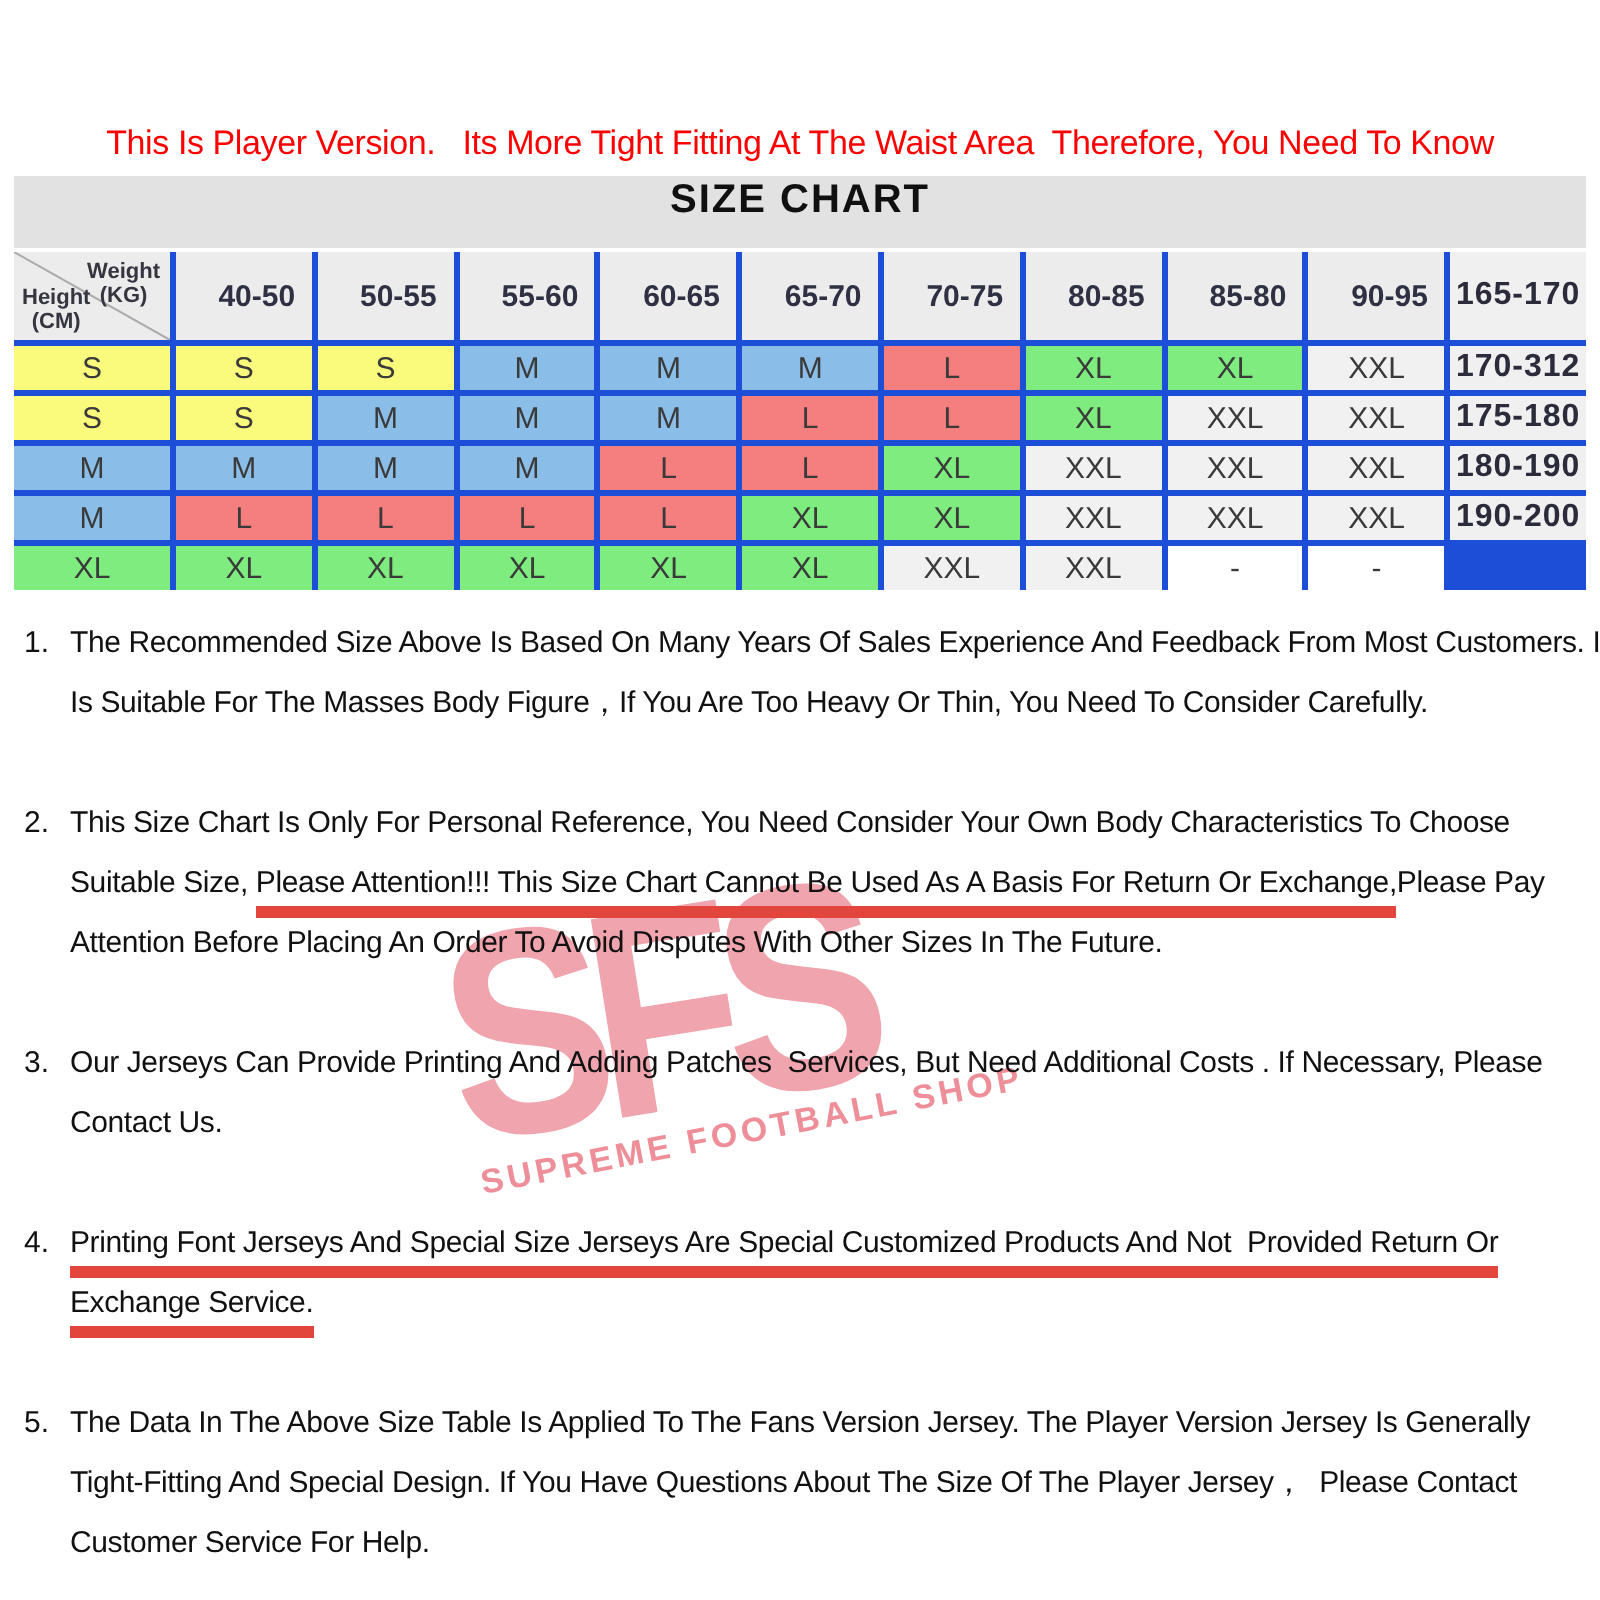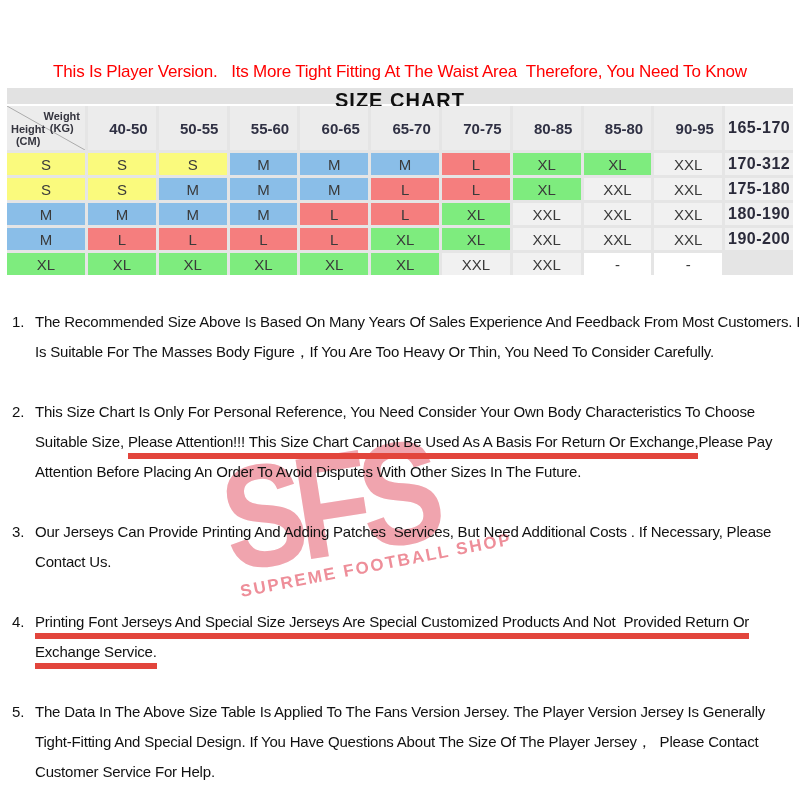--- a/index.html
+++ b/index.html
@@ -9,27 +9,27 @@
     font-family:"Liberation Sans","DejaVu Sans",sans-serif;
   }
   
   .warning{
     position:absolute;top:17px;left:0;width:800px;text-align:center;
     font-size:17px;line-height:22px;letter-spacing:-0.2px;white-space:pre;
   }
   
   .chart{position:absolute;top:88px;left:7px;width:786px;}
   .chart-title{
-    height:16px;line-height:24px;background:#e2e2e2;color:#101010;
+    height:36px;line-height:24px;background:#e2e2e2;color:#101010;
     text-align:center;font-size:20px;font-weight:bold;letter-spacing:1px;
     margin-bottom:2px;
   }
   .grid{
     display:grid;grid-template-columns:78px repeat(10,1fr);
-    grid-template-rows:44px repeat(5,22px);gap:3px;background:#e5e5e5;
+    grid-template-rows:44px repeat(5,22px);gap:3px;background:#1d4ed8;
   }
   .grid > div{display:flex;align-items:center;justify-content:center;}
   .corner{position:relative;background:#ececec;}
   .corner svg{position:absolute;left:0;top:0;width:100%;height:100%;}
   .corner .wt{
     position:absolute;top:4px;right:5px;text-align:center;
     font-size:11px;font-weight:bold;line-height:12px;color:#35353f;
   }
   .corner .ht{
     position:absolute;bottom:3px;left:4px;text-align:center;

